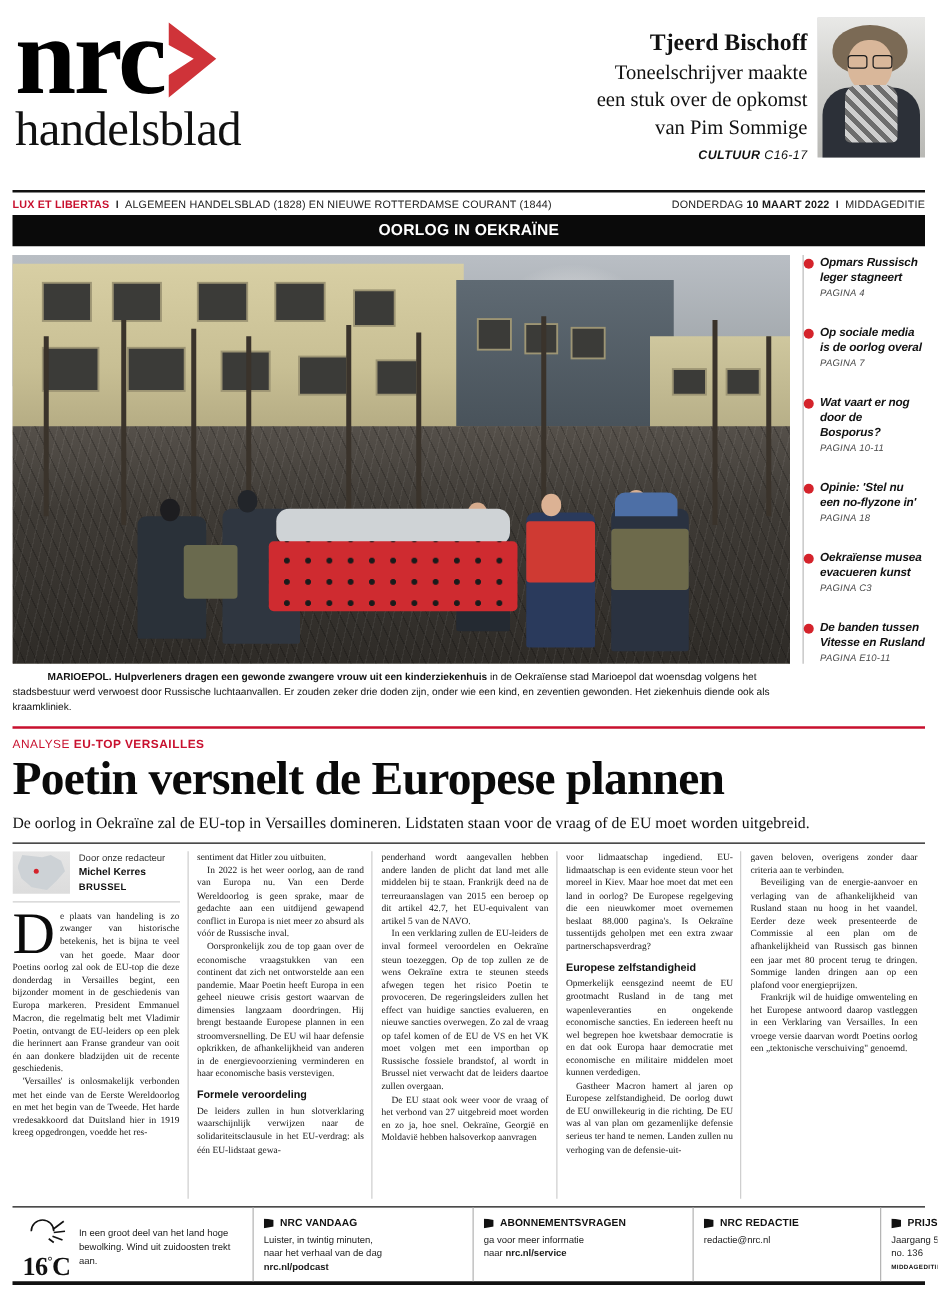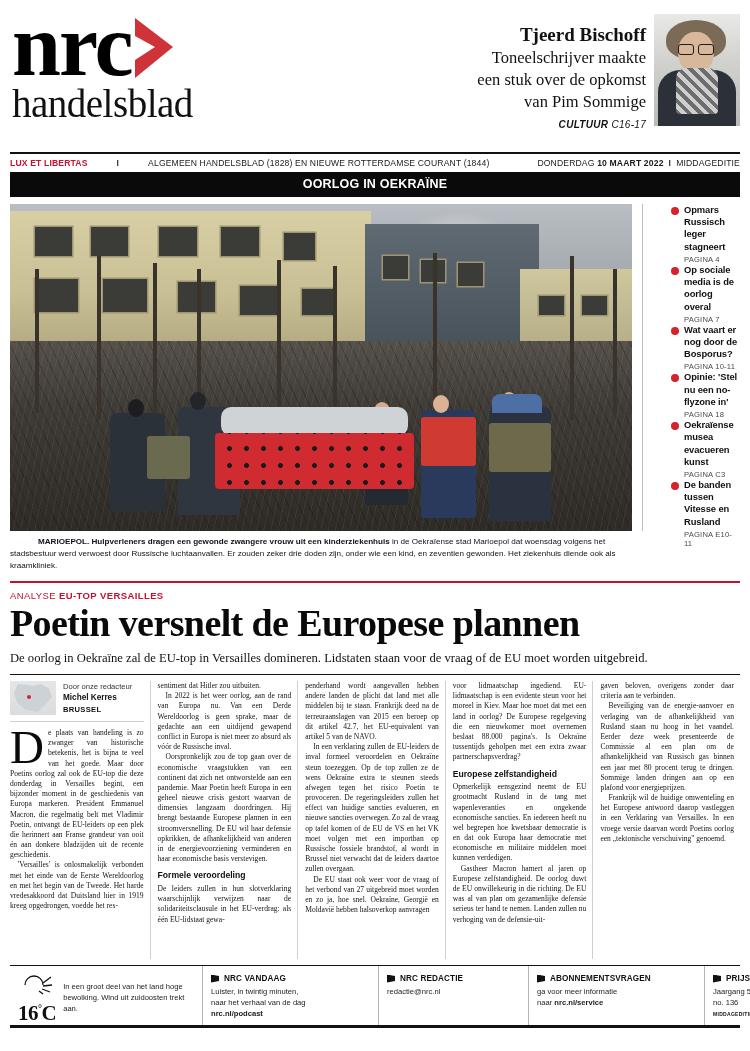--- a/index.html
+++ b/index.html
@@ -147,21 +147,21 @@
     margin: 0 10px;
     padding: 4px 0 4px 0;
     display: flex;
     align-items: center;
     font-size: 8.6px;
     letter-spacing: 0.15px;
     color: #1a1a1a;
   }
   .infobar .lux { color: #c8102e; font-weight: bold; }
   .infobar .sep { margin: 0 5px; color:#333; font-weight:bold; }
-  .infobar .left { display:flex; align-items:center;gap:24px; }
+  .infobar .left { display:flex; align-items:center; }
   .infobar .right { margin-left:auto; display:flex; align-items:center; }
   .infobar .right b { font-weight:bold; }
 
   .banner {
     margin: 0 10px;
     background: #0a0a0a;
     color: #fff;
     text-align: center;
     font-weight: bold;
     font-size: 12.5px;
@@ -249,27 +249,28 @@
     font-size: 8.1px;
     line-height: 1.5;
     color: #111;
   }
   .caption b { font-weight: bold; padding-left: 28px; }
 
   
   .teasers {
     flex: 1 1 auto;
     margin-left: 10px;
-    padding-left: 28px;
+    padding-left: 0;
     border-left: 1px solid #bdbdbd;
     display: flex;
     flex-direction: column;
     justify-content: space-between;
     height: 327px;
     box-sizing: border-box;
+    font-style: italic;
   }
   .teaser {
     position: relative;
     padding-left: 13px;
   }
   .teaser .dot {
     position:absolute; left:0; top:3px;
     width: 8px; height: 8px; border-radius: 50%;
     background: #d4232b;
   }
@@ -647,39 +648,39 @@
           <span class="f-sq"></span>
           <span>NRC VANDAAG</span>
         </div>
       <div class="f-body">
         <div>Luister, in twintig minuten,</div>
         <div>naar het verhaal van de dag</div>
         <div><b>nrc.nl/podcast</b></div>
       </div>
     </div>
 
-    <div class="fcell f-item narrow">
-      <div class="f-title">
-          <span class="f-sq"></span>
-          <span>NRC REDACTIE</span>
-        </div>
-      <div class="f-body">redactie@nrc.nl</div>
-    </div>
-
     <div class="fcell f-item">
       <div class="f-title">
           <span class="f-sq"></span>
           <span>ABONNEMENTSVRAGEN</span>
         </div>
       <div class="f-body">
         <div>ga voor meer informatie</div>
         <div><span>naar </span><b>nrc.nl/service</b></div>
       </div>
     </div>
 
+    <div class="fcell f-item narrow">
+      <div class="f-title">
+          <span class="f-sq"></span>
+          <span>NRC REDACTIE</span>
+        </div>
+      <div class="f-body">redactie@nrc.nl</div>
+    </div>
+
     <div class="fcell" style="width:108px;flex:0 0 108px;">
       <div class="f-title">
           <span class="f-sq"></span>
           <span>PRIJS €3,90</span>
         </div>
       <div class="f-body">
         <div>Jaargang 52</div>
         <div>no. 136</div>
       </div>
       <div class="f-sub">MIDDAGEDITIE</div>

